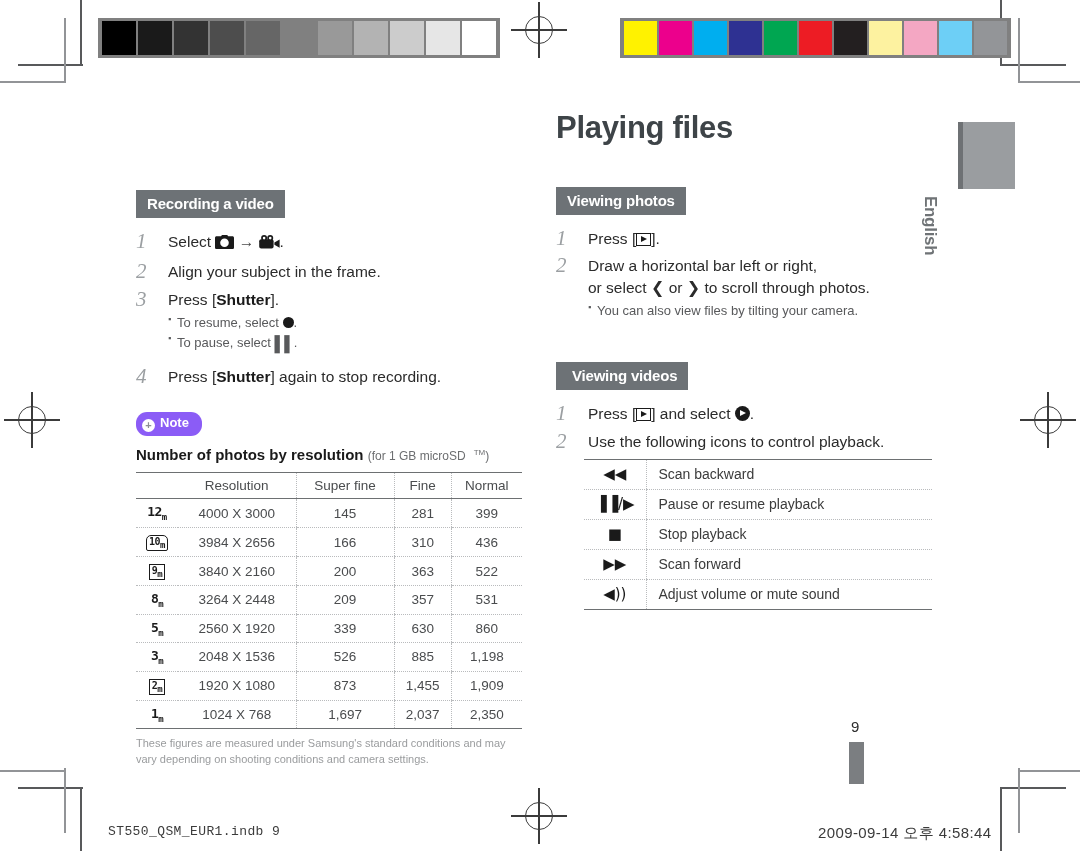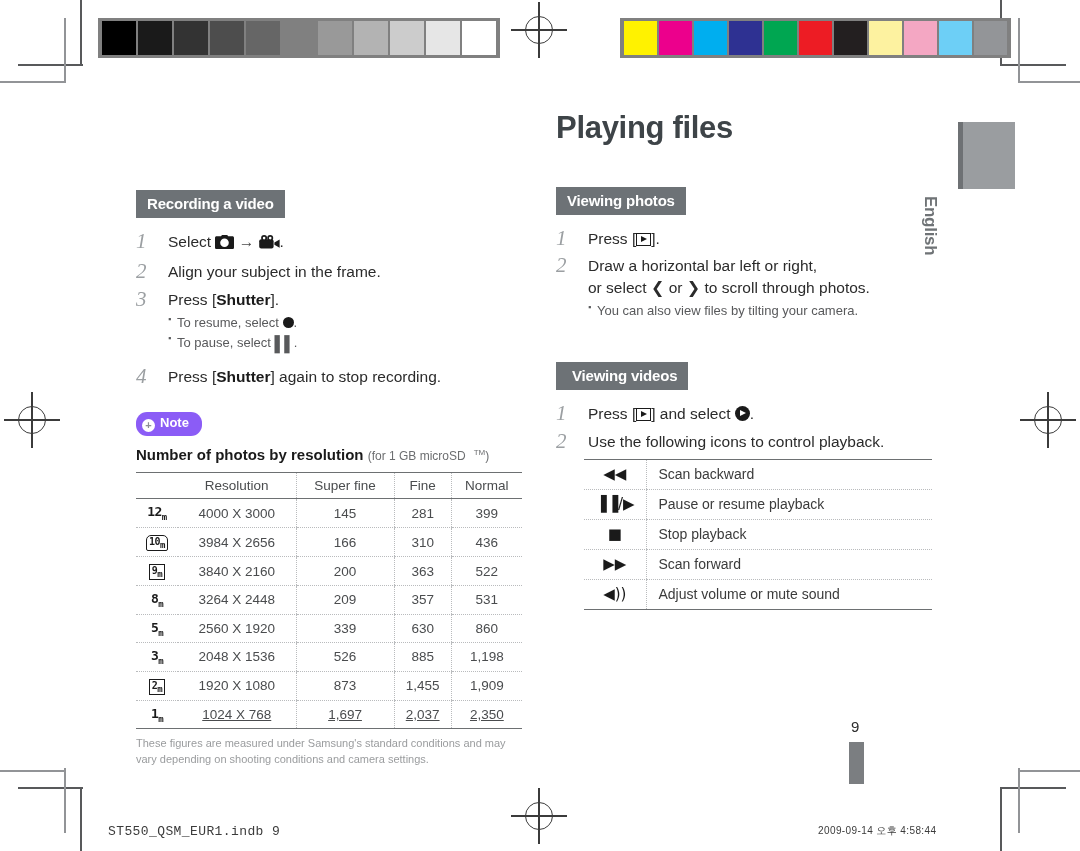--- a/index.html
+++ b/index.html
@@ -129,21 +129,21 @@
   }
   .note-title { font-size:15px; font-weight:bold; color:#1a1a1a; margin-bottom:9px; }
   .note-title .sub { font-size:12px; font-weight:normal; color:#6c6e70; }
   .note-title .sub sup { font-size:8px;padding-left:8px; }
 
   table.res { border-collapse:collapse; width:386px; font-size:13.5px; color:#4a4c4e; }
   table.res th, table.res td { text-align:center; padding:5px 2px 5px 2px; }
   table.res thead th { border-top:1.6px solid #6d7072; border-bottom:1.6px solid #6d7072;
                        font-weight:normal; color:#4a4c4e; }
   table.res tbody tr td { border-bottom:1px dotted #b9bbbd; }
-  table.res tbody tr:last-child td { border-bottom:1.6px solid #6d7072;text-decoration:underline; }
+  table.res tbody tr:last-child td { border-bottom:1.6px solid #6d7072; }
   table.res .vsep { border-left:1px dotted #b9bbbd; }
   table.res .c-ico { width:42px; }
   table.res .c-res { width:118px; }
   .resico {
     display:inline-block; font-family:"DejaVu Sans Mono", monospace;
     font-weight:bold; font-size:13px; color:#1a1a1a; letter-spacing:-0.5px;
   }
   .resico.boxed { border:1.6px solid #1a1a1a; padding:0 2px; font-size:10px; }
   .resico.round { border:1.6px solid #1a1a1a; border-radius:5px 5px 2px 2px;
                   padding:0 2px; font-size:10px; }
@@ -167,21 +167,21 @@
     font-size:17px; font-weight:bold; color:#6f7376;
     transform:rotate(90deg); transform-origin:left top;
     letter-spacing:-0.3px;
   }
 
   .pagenum { position:absolute; left:851px; top:718px; font-size:15px; color:#2b2b2b; }
   .pagebar { position:absolute; left:849px; top:742px; width:15px; height:42px; background:#7b7e81; }
 
   .footer-left  { position:absolute; left:108px; top:824px; font-size:13px; color:#3b3b3b;
                   font-family:Liberation Mono, monospace; letter-spacing:0.4px; }
-  .footer-right { position:absolute; left:818px; top:824px; font-size:10px; color:#3b3b3b;
+  .footer-right { position:absolute; left:818px; top:824px; font-size:15px; color:#3b3b3b;
                   letter-spacing:0.4px; }
 </style>
 </head>
 <body>
 
 <div class="page">
 
   <div class="crop" style="left:0;top:0;">
     <div class="v" style="left:80px;top:0;height:66px;"></div>
     <div class="h" style="left:18px;top:64px;width:65px;"></div>

